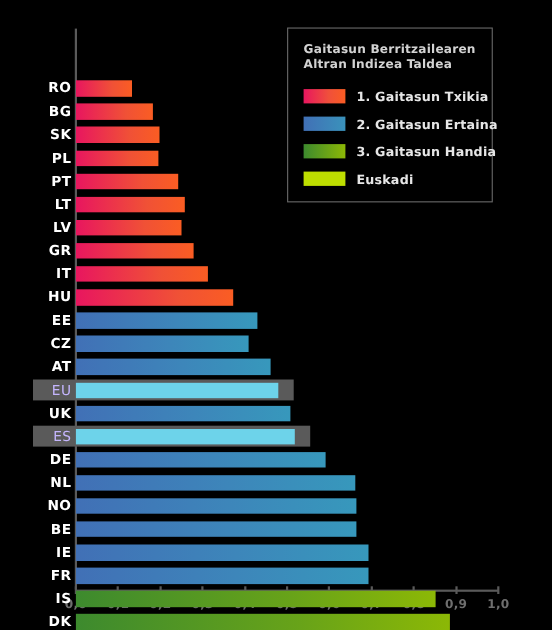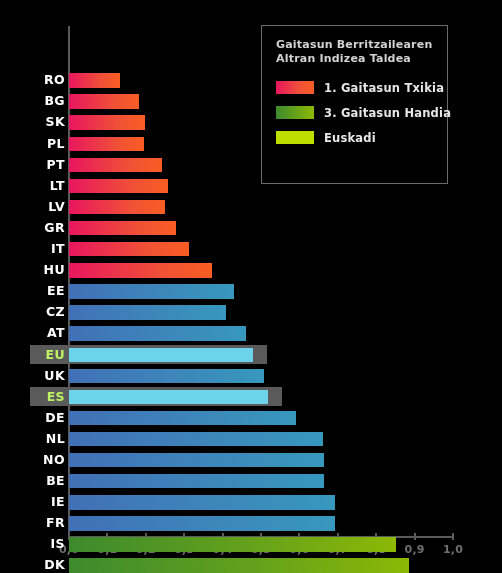--- a/index.html
+++ b/index.html
@@ -57,22 +57,22 @@
     width: 35px;
     text-align: right;
     font-size: 12.5px;
     font-weight: bold;
     letter-spacing: 0.4px;
     color: #ffffff;
     z-index: 3;
     line-height: 1;
   }
   .row.highlight .label {
-    color: #bef264;
-    font-weight: bold;
+    color: #c4b5fd;
+    font-weight: normal;
   }
 
   .bar-track {
     position: absolute;
     left: 69px;
     top: 3.3px;
     height: 14.4px;
     width: 384px;
     z-index: 2;
   }
@@ -363,20 +363,24 @@
     <div class="legend-title">
       <div>Gaitasun Berritzailearen</div>
       <div>Altran Indizea Taldea</div>
     </div>
     <div id="legend-items">
         <div class="legend-item">
           <div class="legend-swatch g1"></div>
           <div class="legend-label">1. Gaitasun Txikia</div>
         </div>
         <div class="legend-item">
+          <div class="legend-swatch g2"></div>
+          <div class="legend-label">2. Gaitasun Ertaina</div>
+        </div>
+        <div class="legend-item">
           <div class="legend-swatch g3"></div>
           <div class="legend-label">3. Gaitasun Handia</div>
         </div>
         <div class="legend-item">
           <div class="legend-swatch eus"></div>
           <div class="legend-label">Euskadi</div>
         </div>
       </div>
   </div>
 

